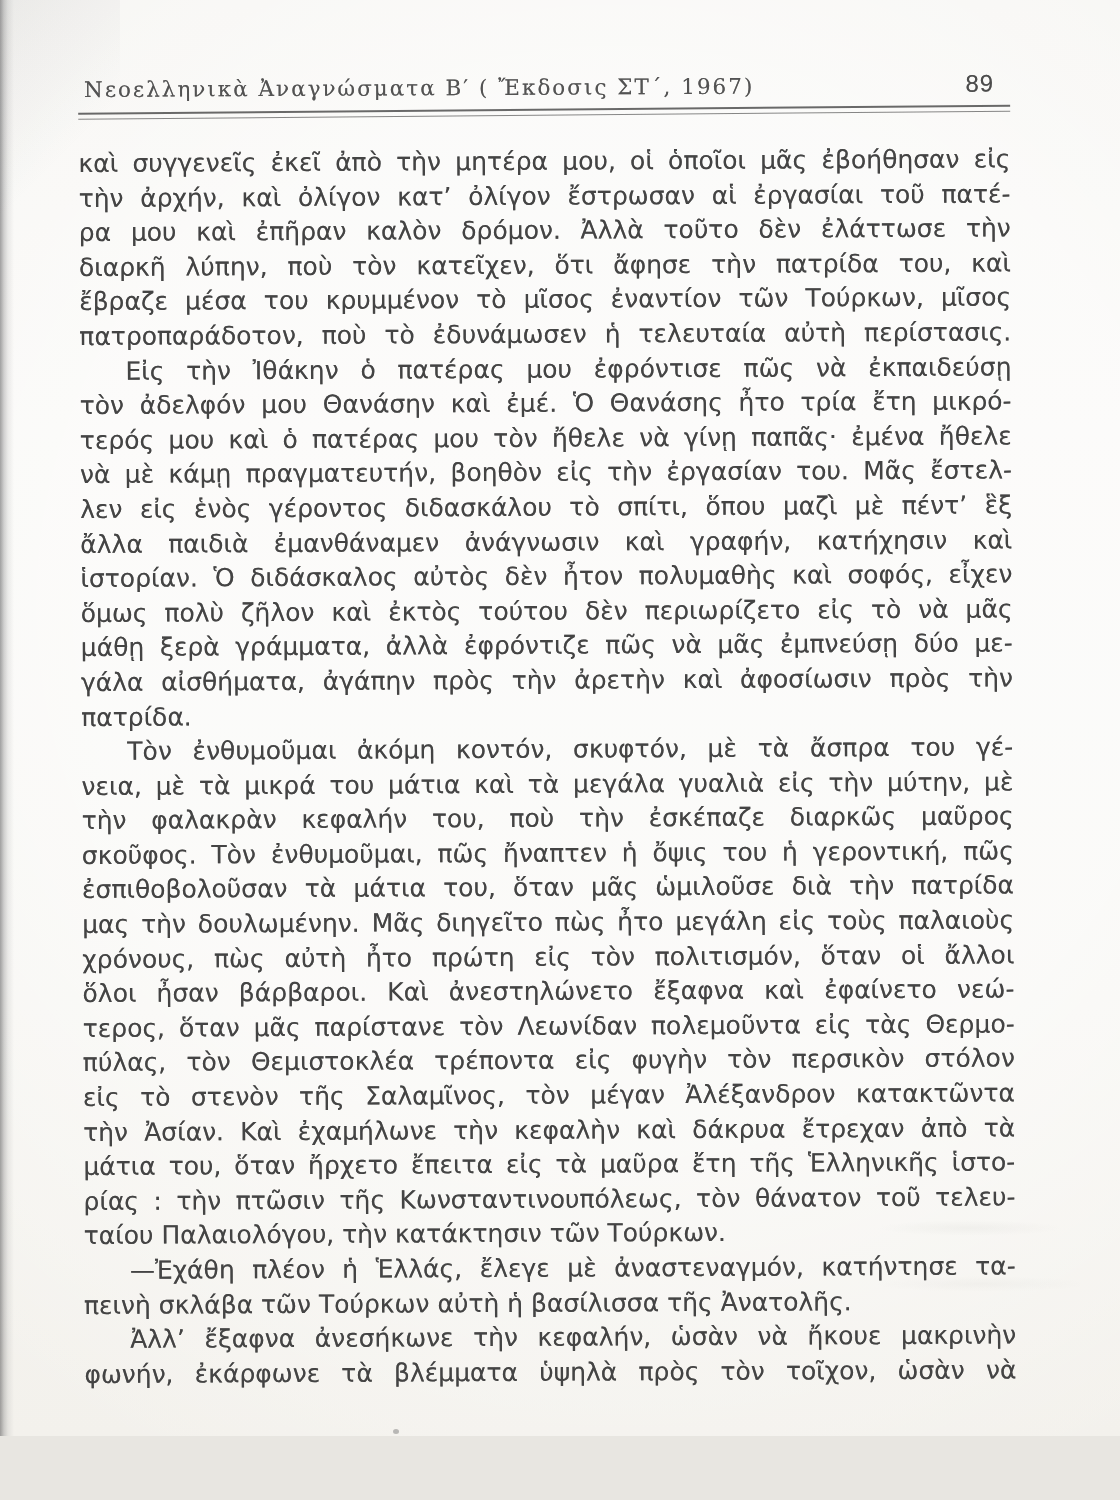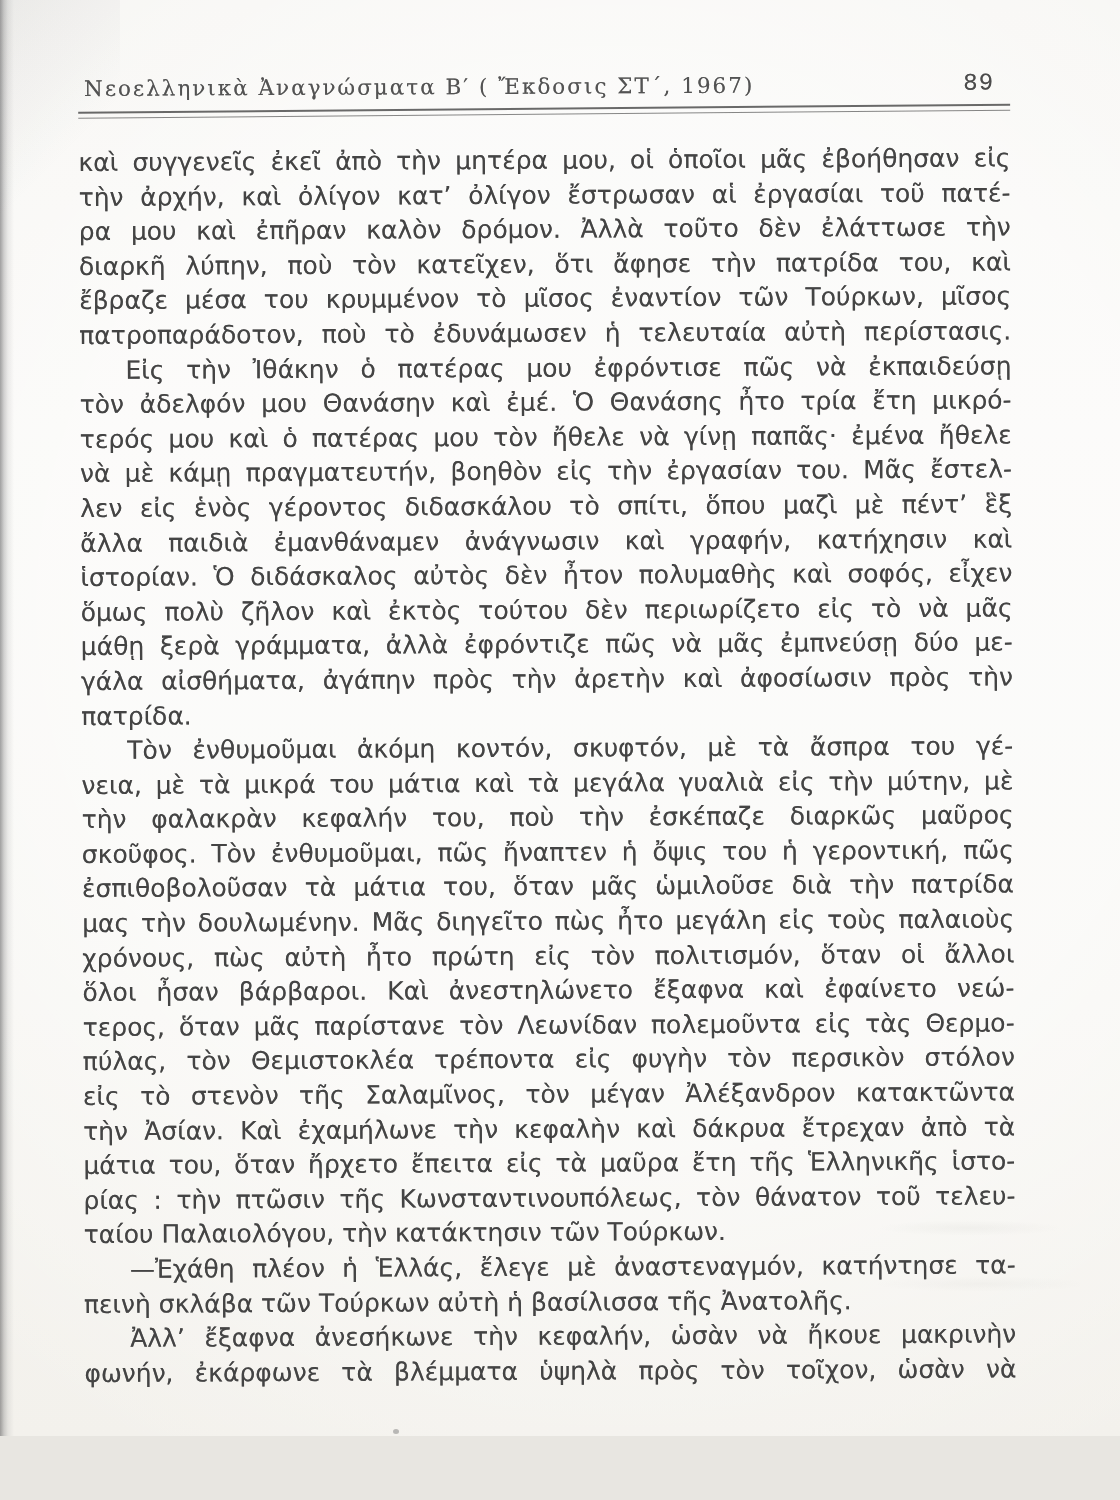--- a/index.html
+++ b/index.html
@@ -51,21 +51,21 @@
   }
   .header-title {
     font-family: "DejaVu Serif", serif;
     font-size: 21.5px;
     letter-spacing: 2px;
     color: #535353;
     white-space: nowrap;
     text-shadow: 0 0 0.5px rgba(80,80,80,0.55);
   }
   .page-number {
-    font-family: Liberation Mono, monospace;
+    font-family: Liberation Sans, sans-serif;
     font-size: 24px;
     color: #4c4c4c;
     letter-spacing: 1px;
     padding-right: 14px;
     text-shadow: 0 0 0.5px rgba(80,80,80,0.55);
   }
   .header-rule {
     margin-top: 9px;
     height: 4px;
     border-top: 2px solid rgba(80,80,80,0.85);

